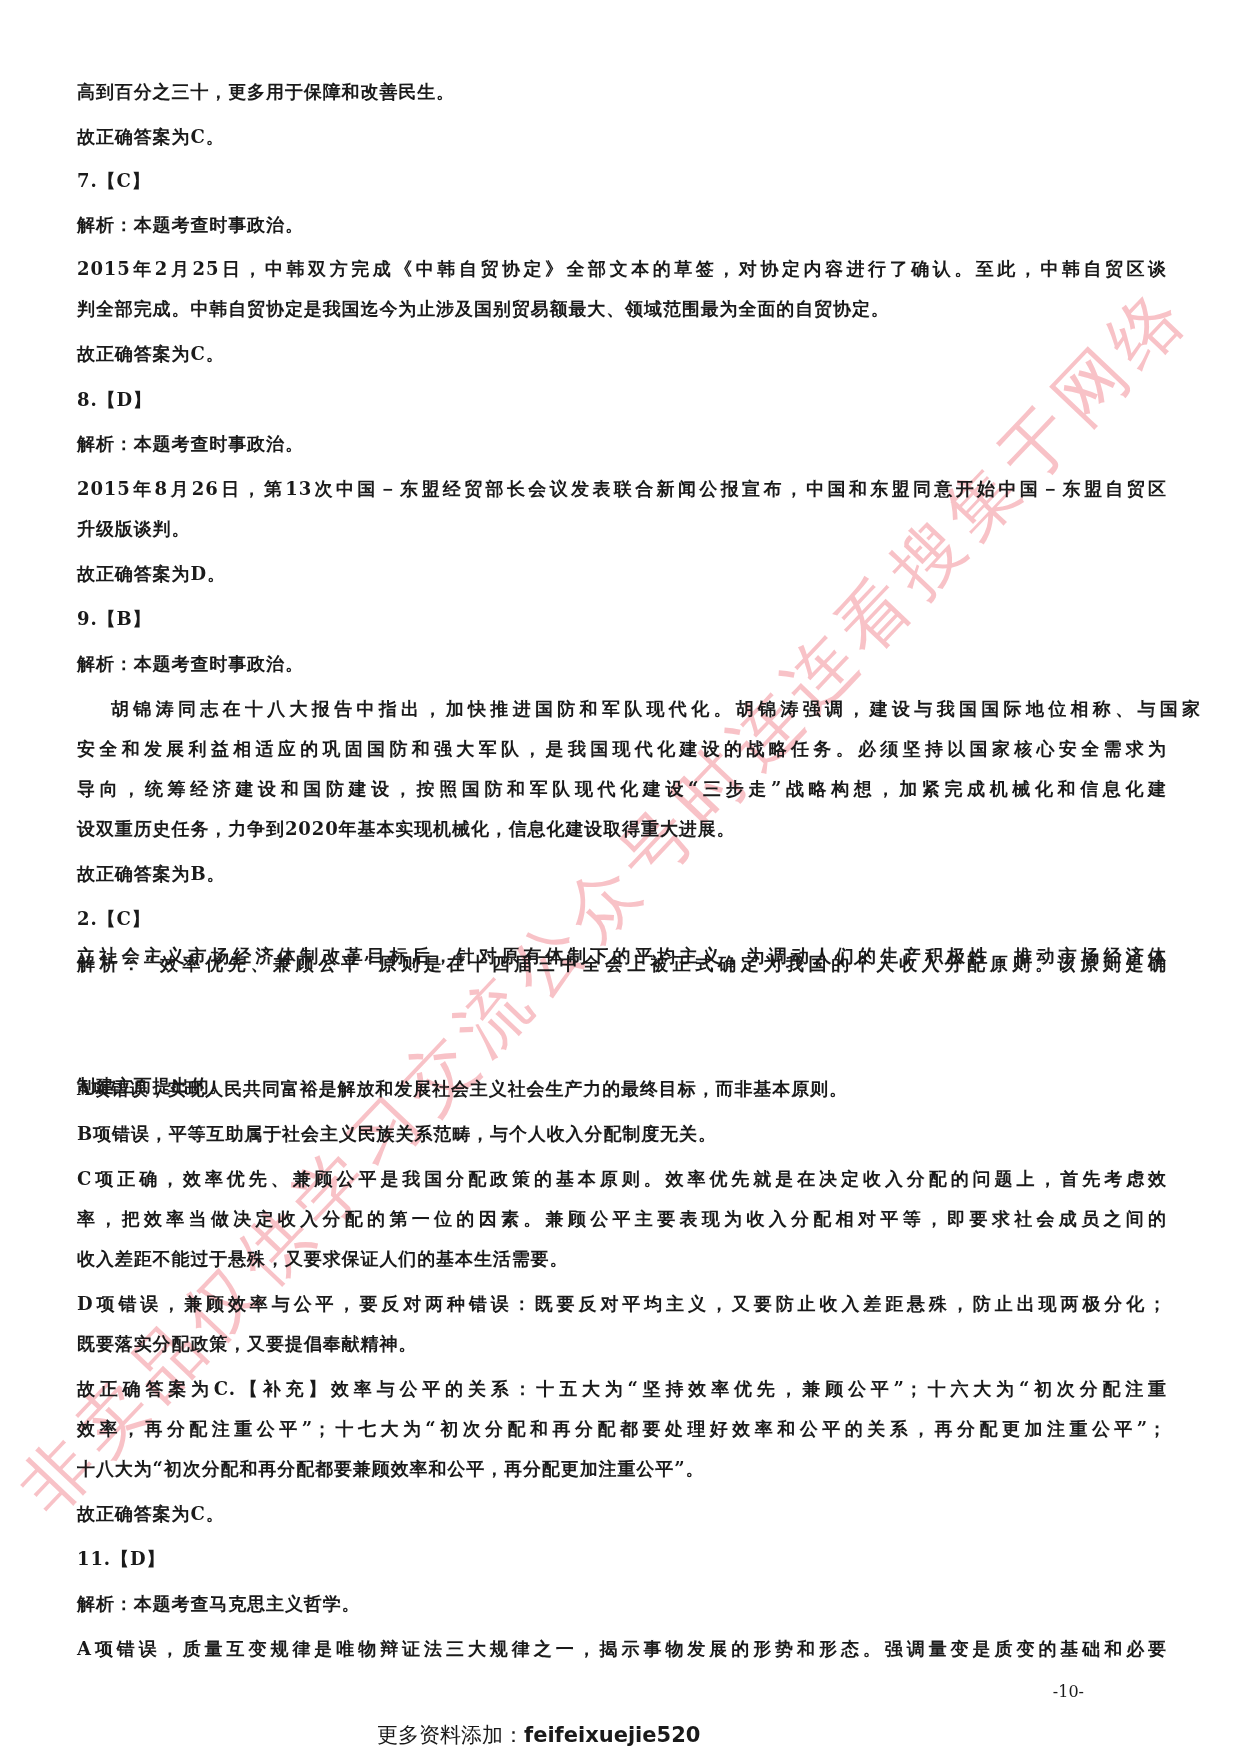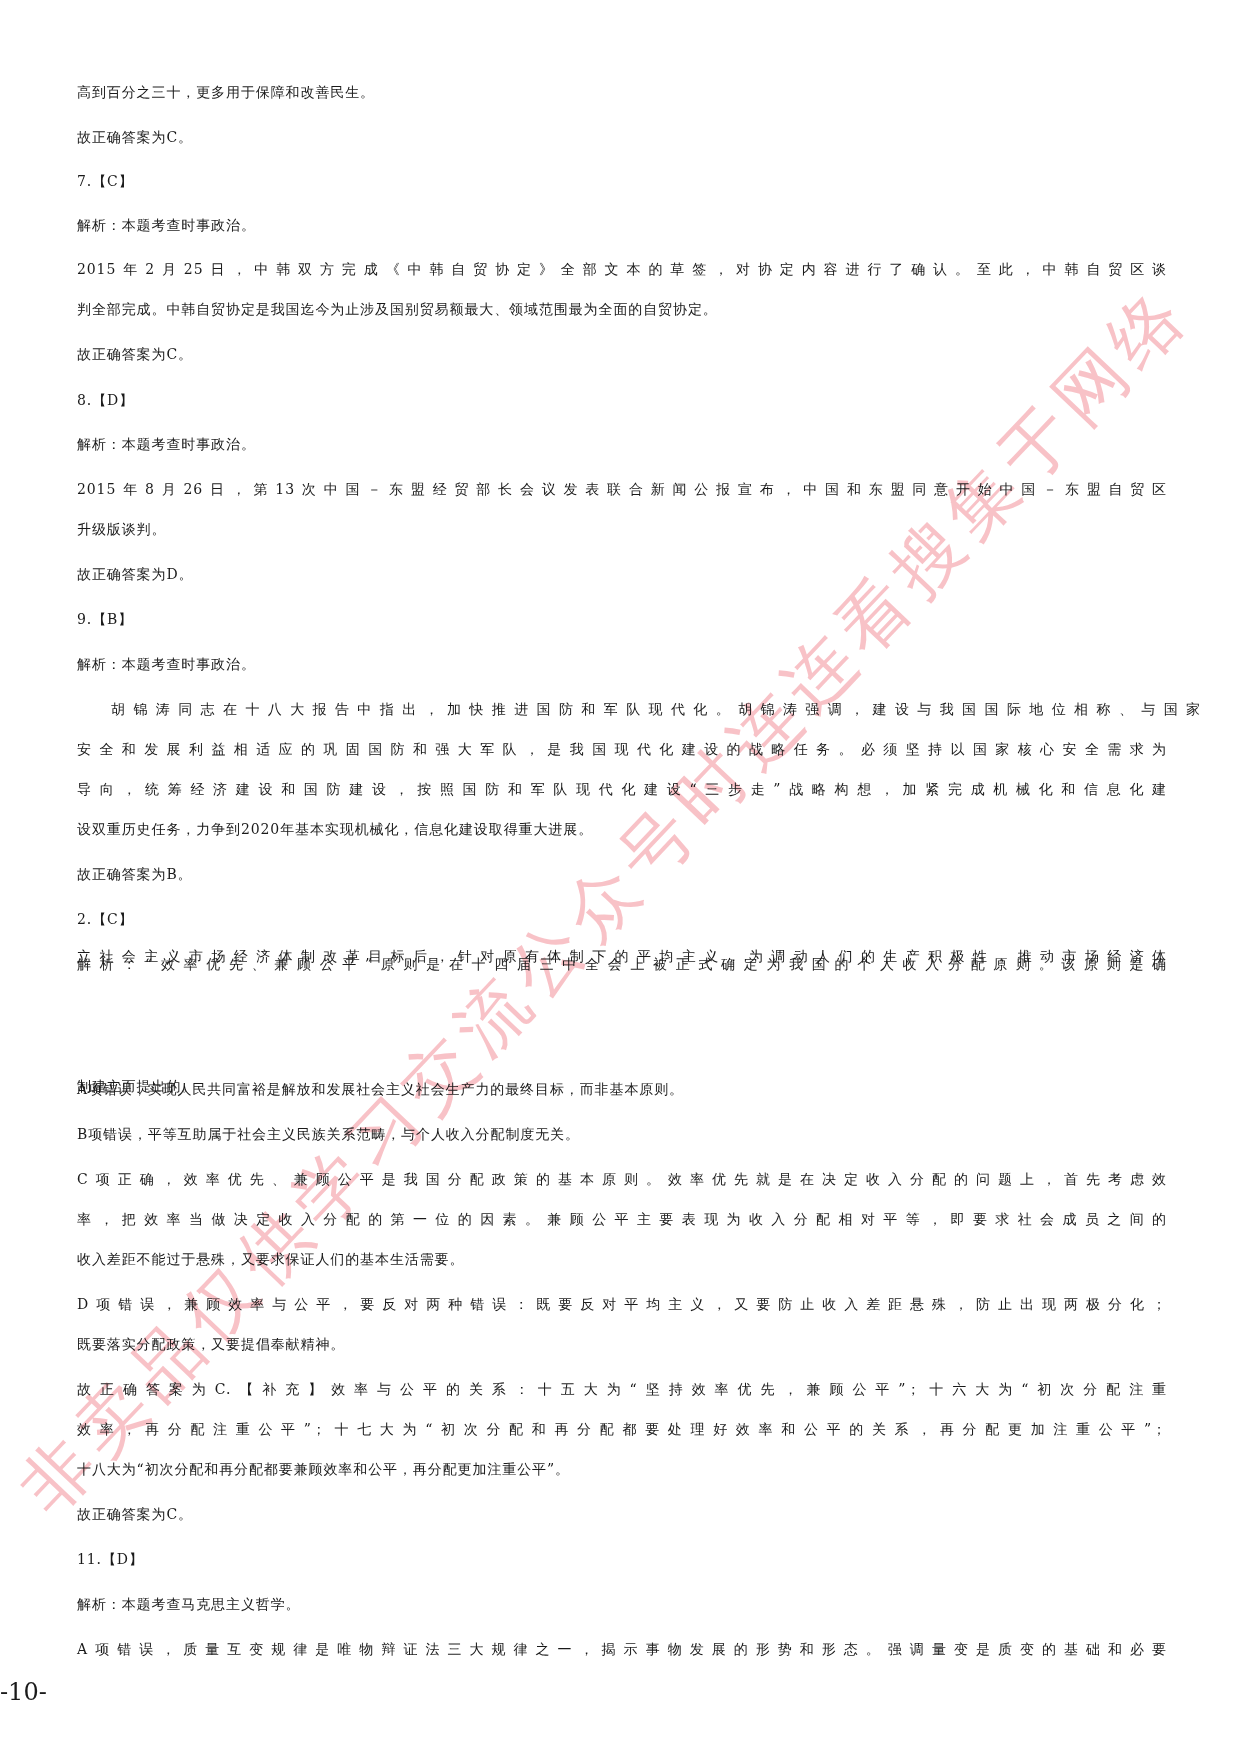--- a/index.html
+++ b/index.html
@@ -1,23 +1,23 @@
 <!DOCTYPE html>
 <html><head>
 <meta charset="utf-8">
 <style>
   html, body { margin: 0; padding: 0; background: #ffffff; }
   body { width: 1240px; height: 1754px; position: relative; overflow: hidden;
          font-family: "DejaVu Serif", "Liberation Serif", serif; color: #1a1a1a; }
   .page { position: absolute; left: 0; top: 0; width: 1240px; height: 1754px; background: #fff; }
   .line { position: absolute; left: 77px; width: 1090px; height: 30px; line-height: 30px;
-          font-size: 14px; white-space: nowrap; letter-spacing: 0.9px; }
+          font-size: 18px; white-space: nowrap; letter-spacing: 0.9px; font-weight: bold; }
   .line.just { text-align: justify; text-align-last: justify; }
-  .pagenum { position: absolute; left: 0; width: 1084px; top: 1678px; text-align: left;
-             font-size: 24px; line-height: 28px; }
+  .pagenum { position: absolute; left: 0; width: 1084px; top: 1678px; text-align: right;
+             font-size: 16px; line-height: 28px; }
   .footer { position: absolute; left: 377px; top: 1720px; font-size: 21px; line-height: 30px; white-space: nowrap; }
   .footer .handle { font-family: "DejaVu Sans", "Liberation Sans", sans-serif; font-weight: bold; font-size: 21px; }
   .watermark { position: absolute; left: 605px; top: 900px; width: 0; height: 0; pointer-events: none; }
   .watermark span { position: absolute; left: 0; top: 0; transform: translate(-50%, -50%) rotate(-46.5deg);
                     white-space: nowrap; font-size: 70px; letter-spacing: 9px; color: rgba(240, 120, 130, 0.45);
                     font-family: "DejaVu Sans", "Liberation Sans", sans-serif; font-weight: 300; }
 </style>
 </head>
 <body>
 
@@ -62,14 +62,17 @@
     <div class="line just" style="top: 1414px;">效率，再分配注重公平”；十七大为“初次分配和再分配都要处理好效率和公平的关系，再分配更加注重公平”；</div>
     <div class="line" style="top: 1454px;">十八大为“初次分配和再分配都要兼顾效率和公平，再分配更加注重公平”。</div>
     <div class="line" style="top: 1499px;">故正确答案为C。</div>
     <div class="line" style="top: 1544px;">11.【D】</div>
     <div class="line" style="top: 1589px;">解析：本题考查马克思主义哲学。</div>
     <div class="line just" style="top: 1634px;">A项错误，质量互变规律是唯物辩证法三大规律之一，揭示事物发展的形势和形态。强调量变是质变的基础和必要</div>
   </div>
 
   <div class="pagenum">-10-</div>
 
+  <div class="footer">
+    <span>更多资料添加：</span><span class="handle">feifeixuejie520</span>
+  </div>
 
 </div>
 
 </body></html>

